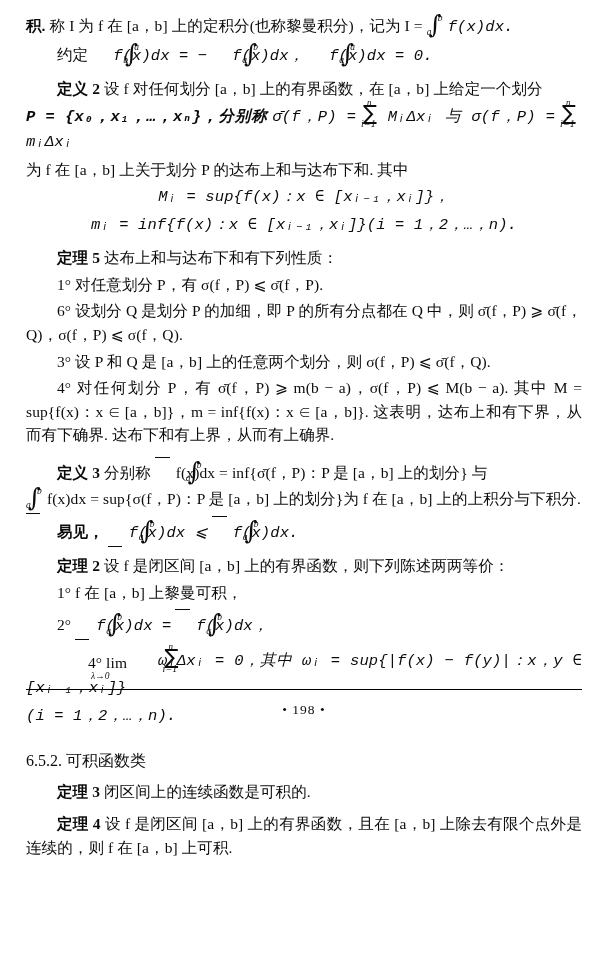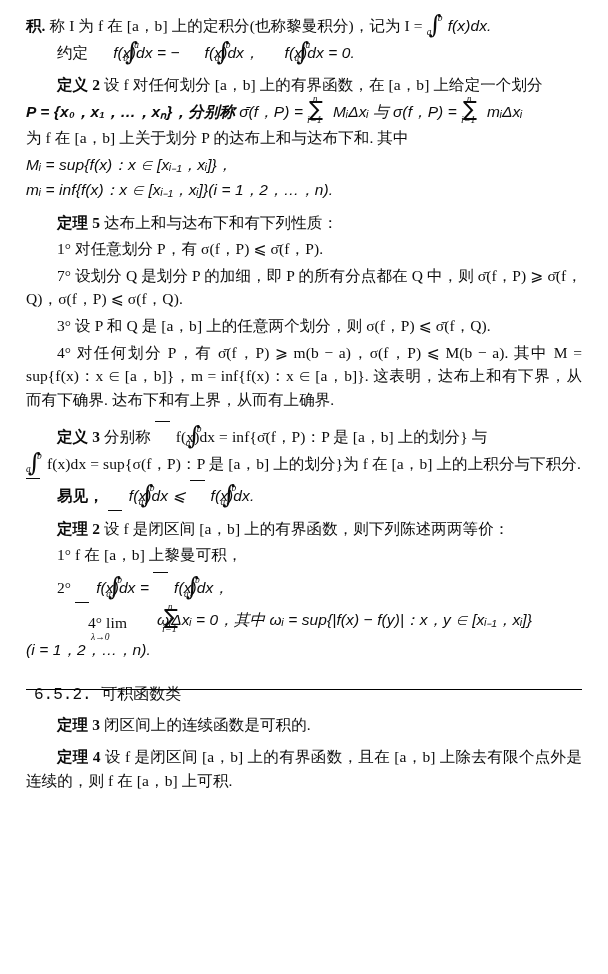--- a/index.html
+++ b/index.html
@@ -32,28 +32,29 @@
   p {
     margin: 0 0 3px 0;
     font-size: 15.5px;
     line-height: 1.52;
     text-align: justify;
     letter-spacing: 0.1px;
   }
   .indent { text-indent: 2em; }
   .bold { font-weight: bold; }
   .center {
+    text-align: center;
     margin: 2px 0 2px 0;
   }
   .tight { margin-bottom: 1px; }
   .gap-above { margin-top: 9px; }
   .gap-above-lg { margin-top: 14px; }
 
   
-  .m { font-family: Liberation Sans, sans-serif; font-style: italic; }
+  .m { font-family: Liberation Mono, monospace; font-style: italic; }
   .lim-sup {
     position: relative;
     display: inline-block;
     vertical-align: -3px;
   }
   .lim-sup .lim-b {
     position: absolute;
     left: 3px;
     bottom: -9px;
     font-size: 9.5px;
@@ -128,22 +129,22 @@
   }
   .sum .hi {
     position: absolute;
     left: 6px;
     top: -10px;
     font-size: 9px;
     font-style: italic;
   }
   .sec-head {
     font-size: 16px;
-    margin: 22px 0 8px 8px;
-    font-family: Liberation Mono, monospace;
+    margin: 22px 0 8px 0;
+    font-family: Liberation Serif, serif;
   }
   .page-num {
     position: absolute;
     left: 0;
     right: 0;
     bottom: 16px;
     text-align: center;
     font-size: 13.5px;
     letter-spacing: 1px;
   }
@@ -204,21 +205,21 @@
     </p>
 
     <p class="indent gap-above">
       <span class="bold">定理 5</span>
       <span>达布上和与达布下和有下列性质：</span>
     </p>
     <p class="indent">
       <span>1° 对任意划分 P，有 σ(f，P) ⩽ σ̄(f，P).</span>
     </p>
     <p class="indent">
-      <span>7° 设划分 Q 是划分 P 的加细，即 P 的所有分点都在 Q 中，则 σ̄(f，P) ⩾ σ̄(f，Q)，σ(f，P) ⩽ σ(f，Q).</span>
+      <span>6° 设划分 Q 是划分 P 的加细，即 P 的所有分点都在 Q 中，则 σ̄(f，P) ⩾ σ̄(f，Q)，σ(f，P) ⩽ σ(f，Q).</span>
     </p>
     <p class="indent">
       <span>3° 设 P 和 Q 是 [a，b] 上的任意两个划分，则 σ(f，P) ⩽ σ̄(f，Q).</span>
     </p>
     <p class="indent">
       <span>4° 对任何划分 P，有 σ̄(f，P) ⩾ m(b − a)，σ(f，P) ⩽ M(b − a). 其中 M = sup{f(x)：x ∈ [a，b]}，m = inf{f(x)：x ∈ [a，b]}. 这表明，达布上和有下界，从而有下确界. 达布下和有上界，从而有上确界.</span>
     </p>
 
     <p class="indent gap-above-lg">
       <span class="bold">定义 3</span>
@@ -269,13 +270,14 @@
       <span>闭区间上的连续函数是可积的.</span>
     </p>
     <p class="indent gap-above">
       <span class="bold">定理 4</span>
       <span>设 f 是闭区间 [a，b] 上的有界函数，且在 [a，b] 上除去有限个点外是连续的，则 f 在 [a，b] 上可积.</span>
     </p>
 
   </div>
 
   <div class="footer-rule"></div>
+  <div class="page-num">• 198 •</div>
 </div>
 
 </body></html>

